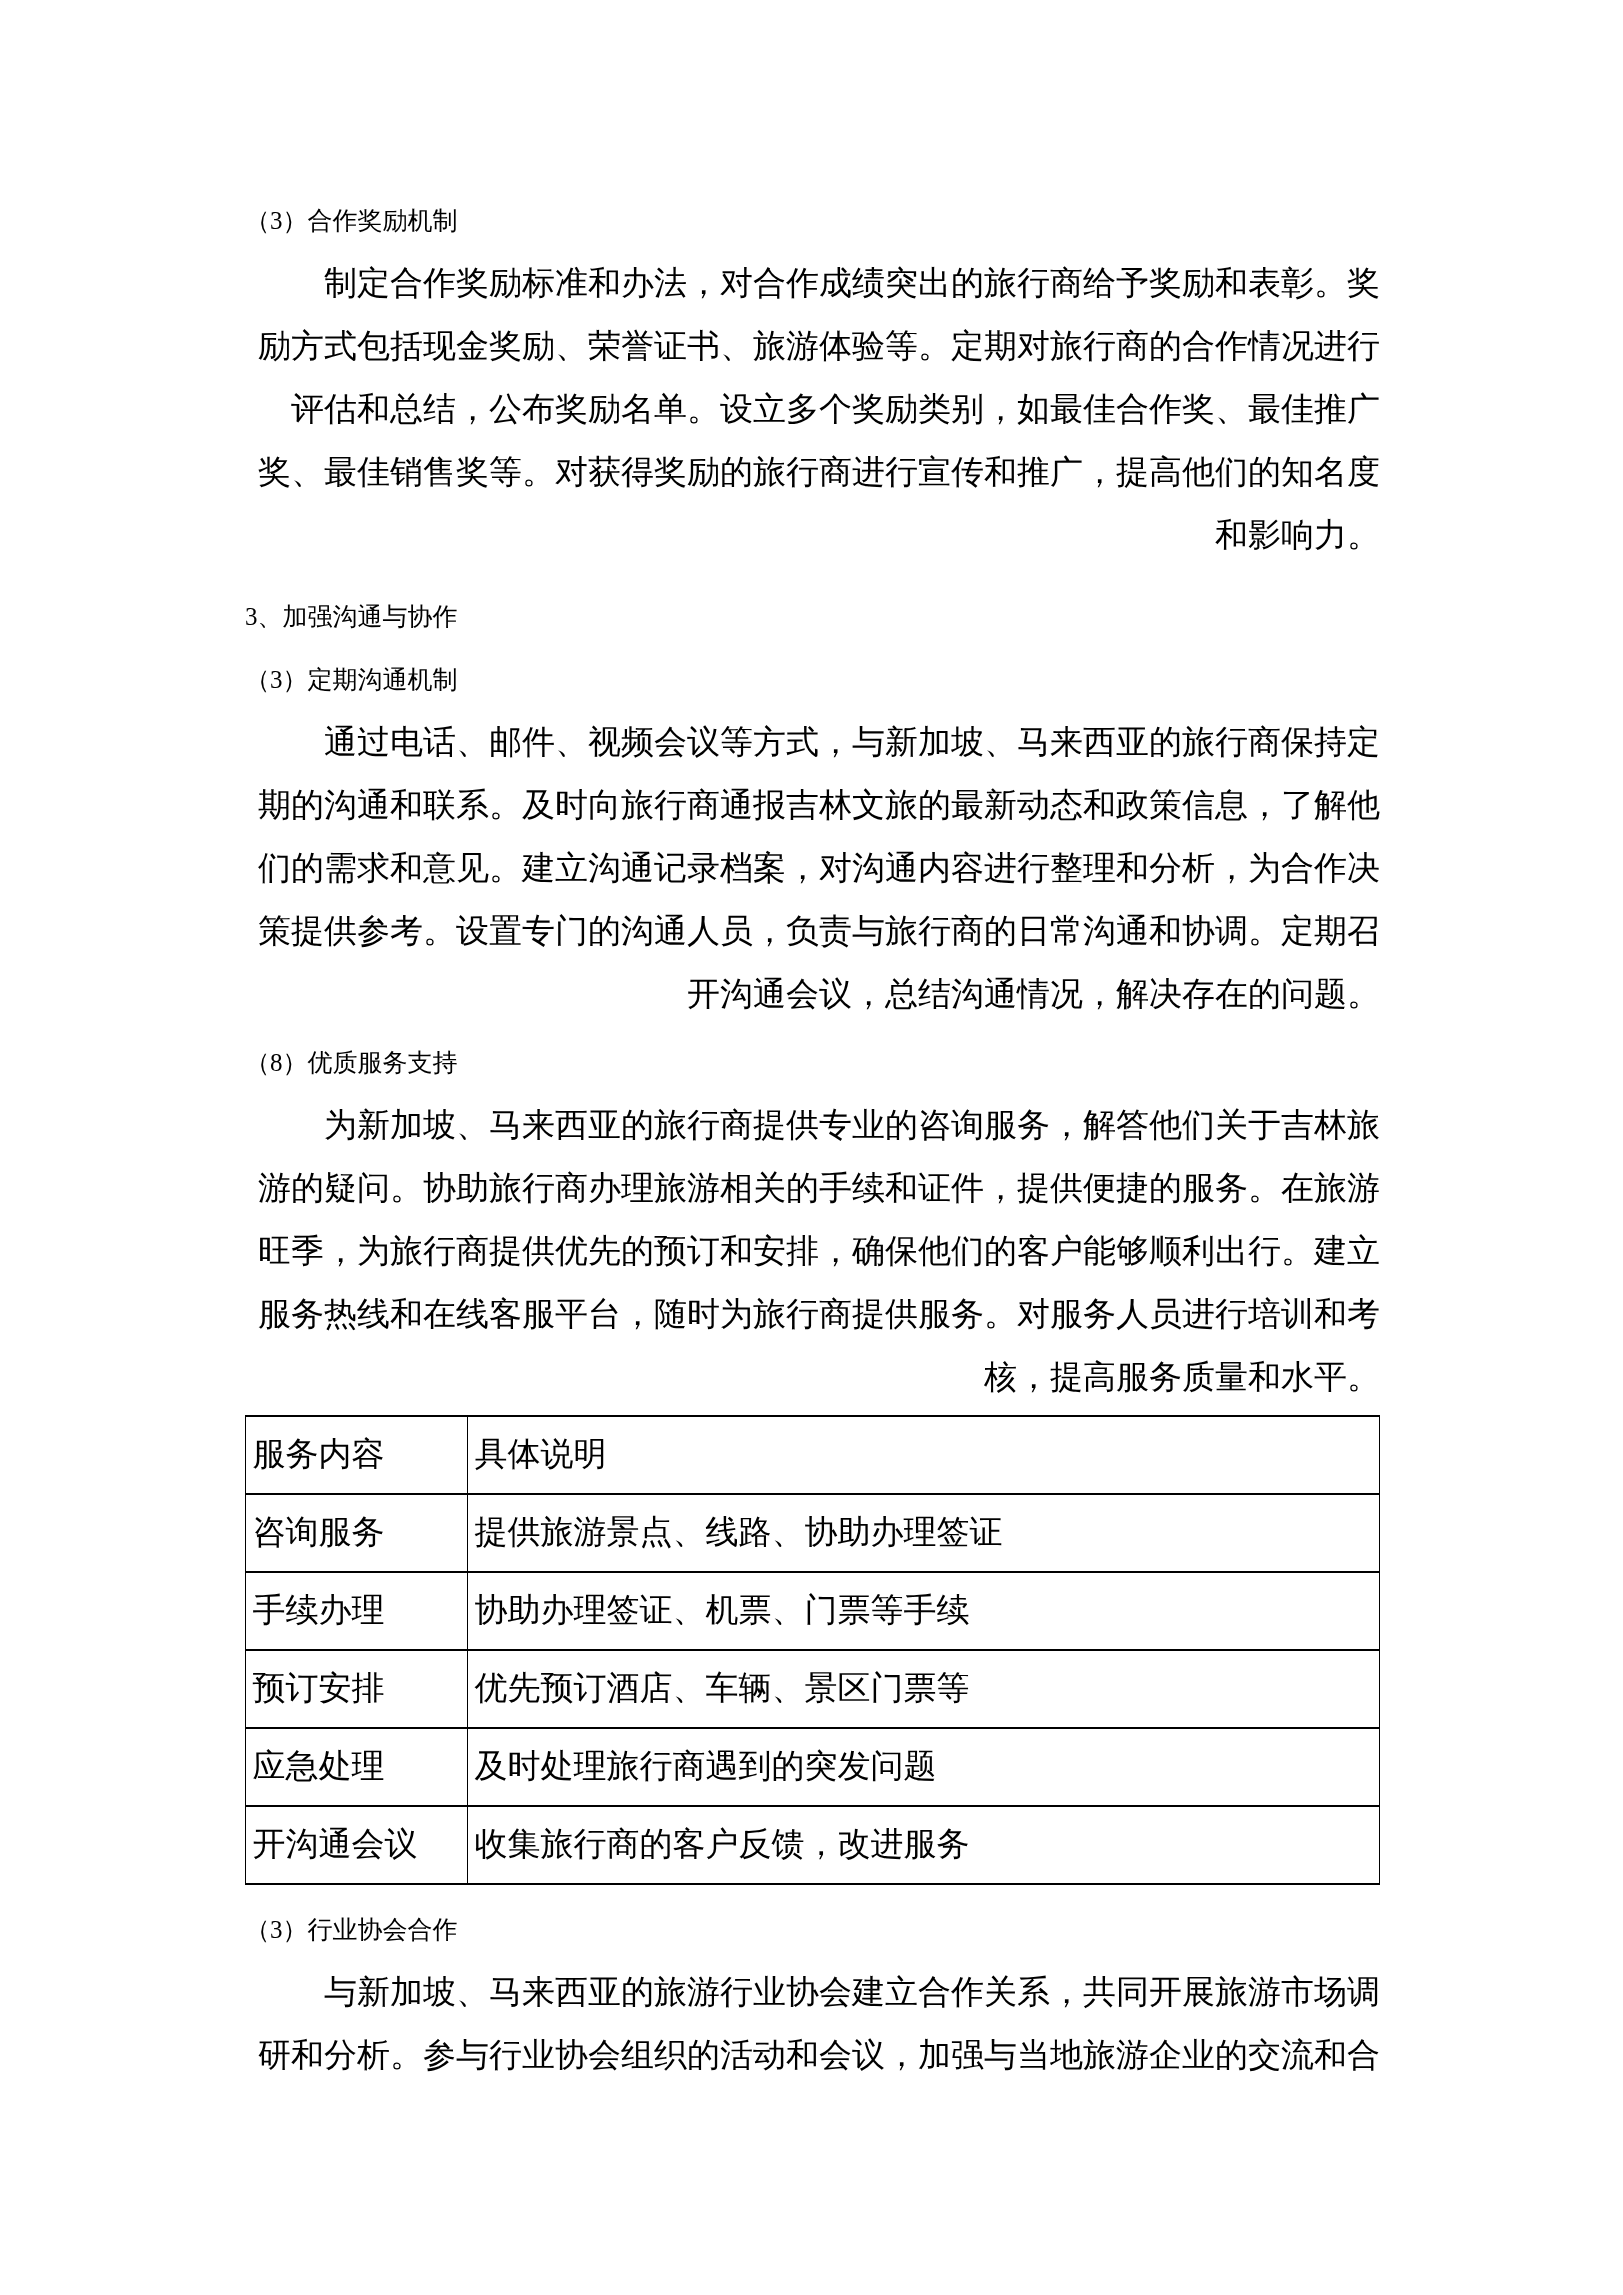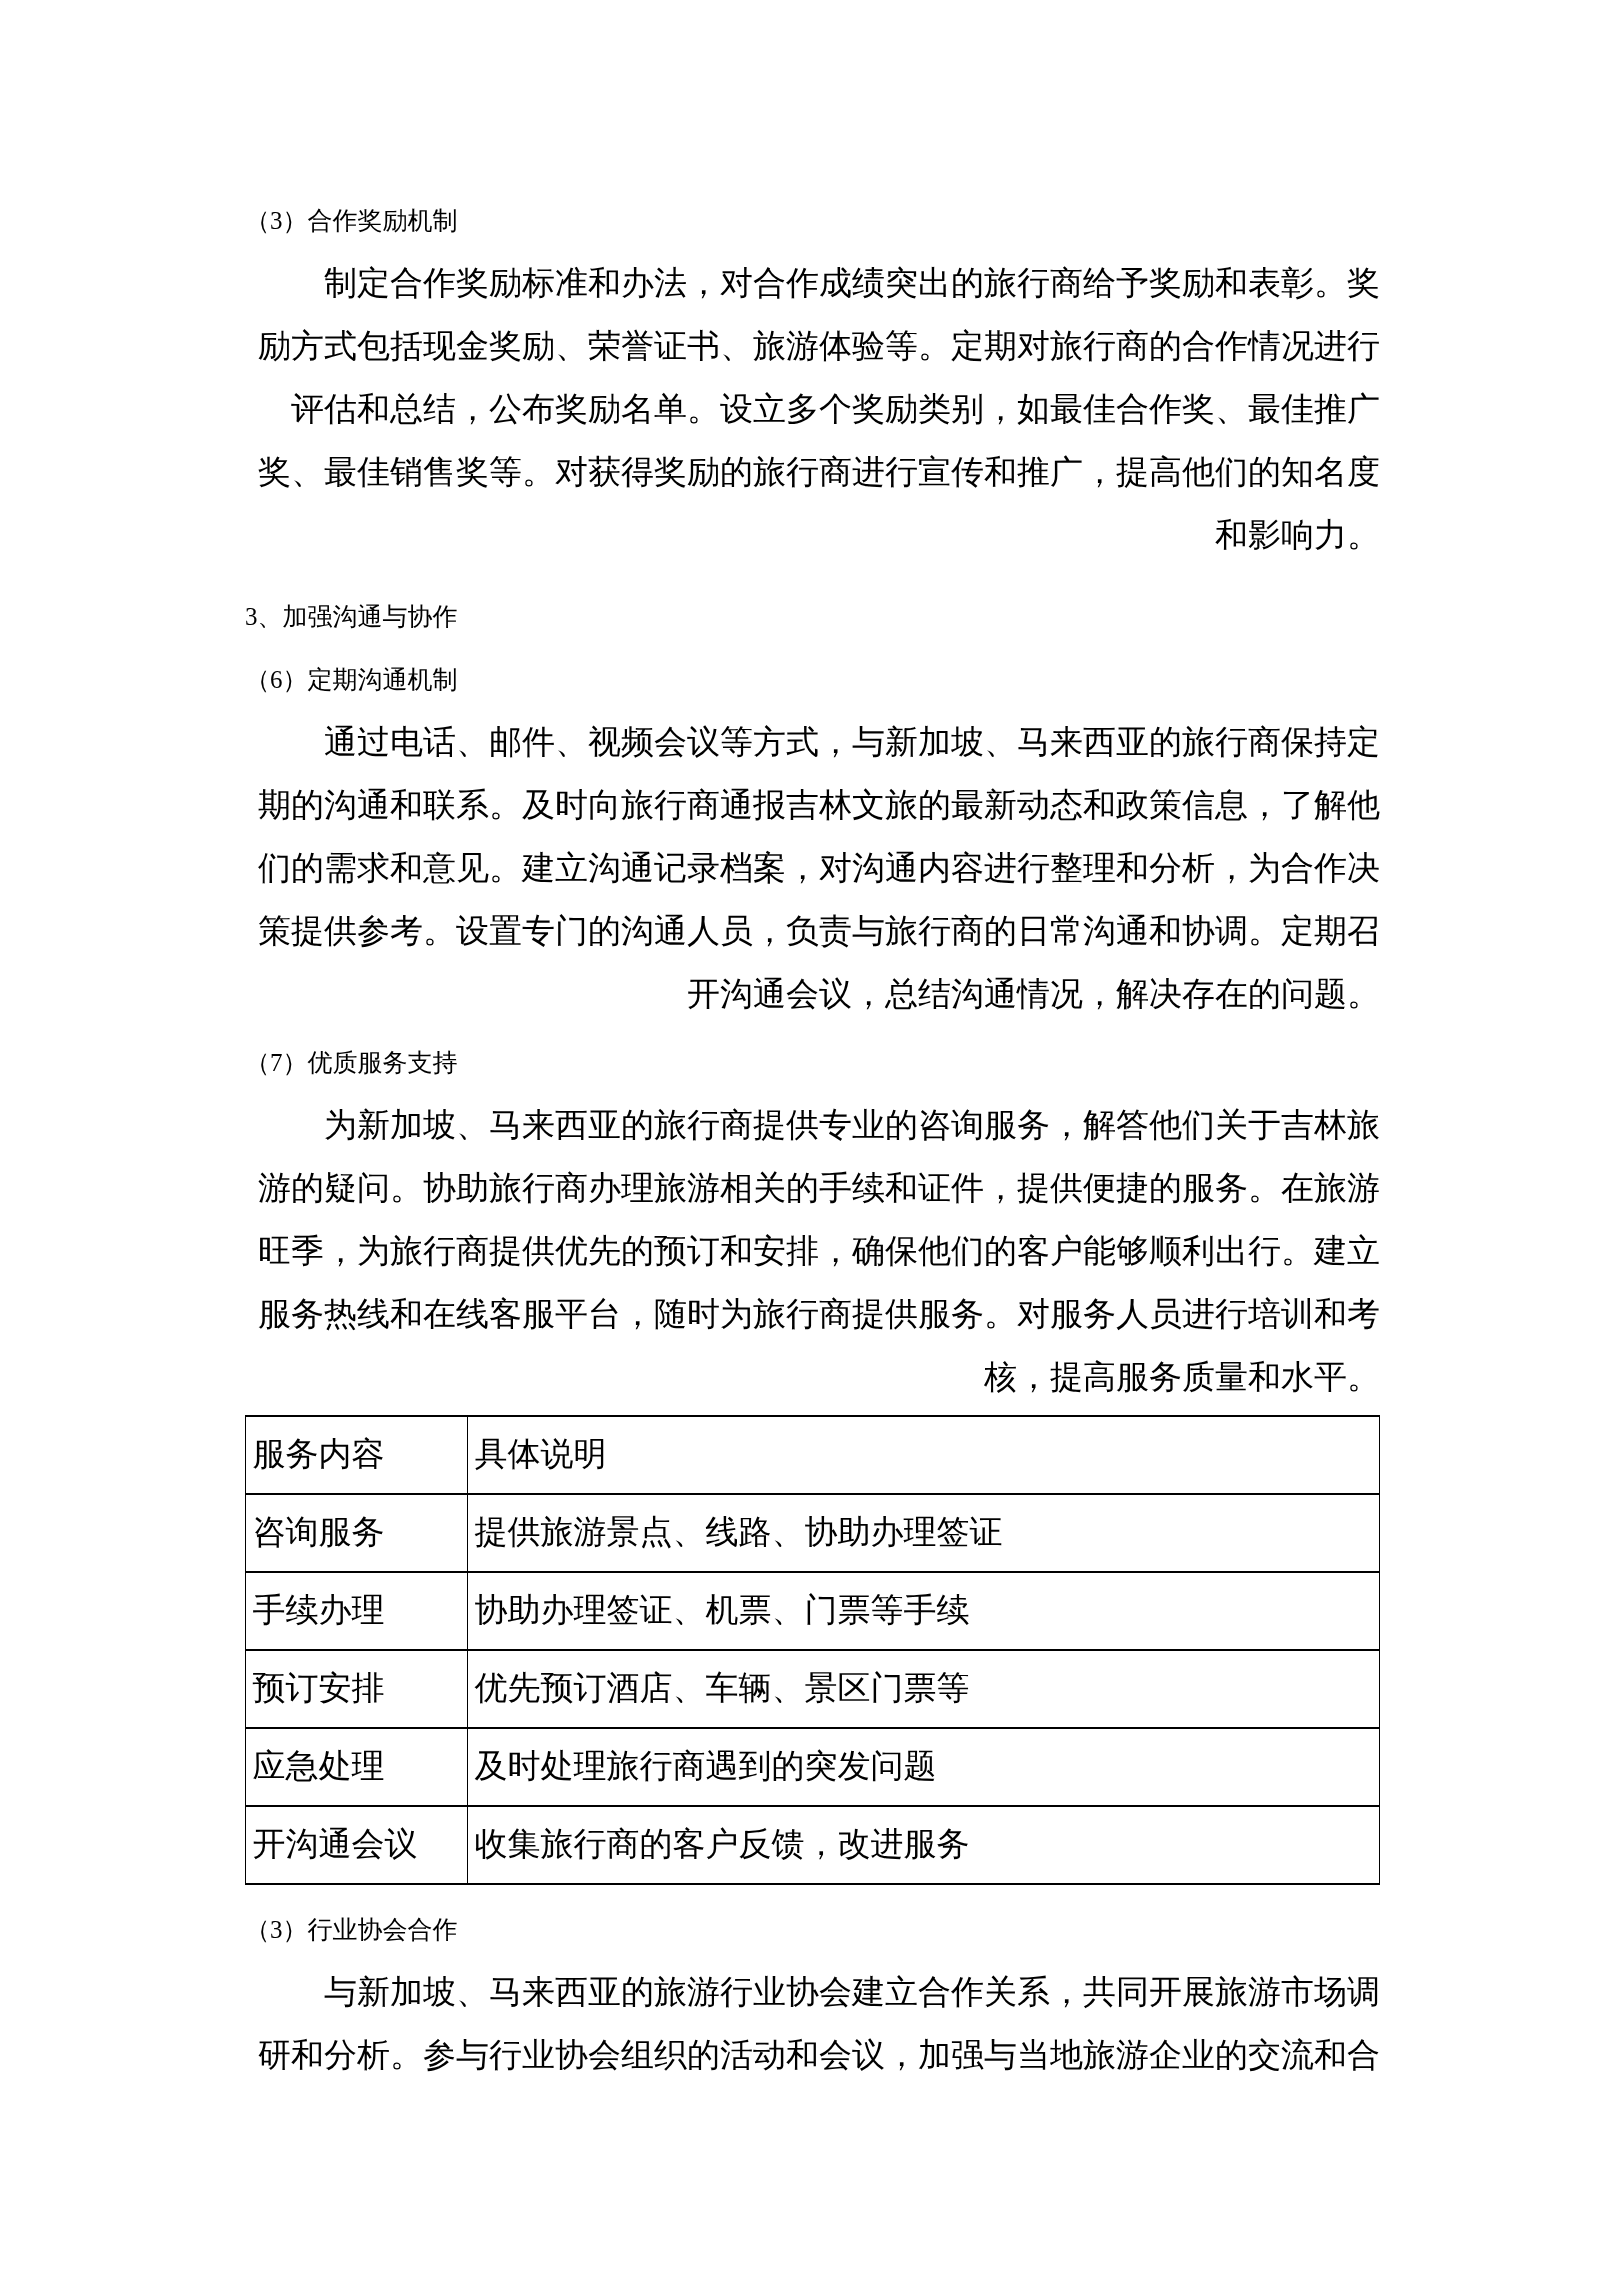--- a/index.html
+++ b/index.html
@@ -71,29 +71,29 @@
     <p class="heading">（3）合作奖励机制</p>
 
     <p class="para">制定合作奖励标准和办法，对合作成绩突出的旅行商给予奖励和表彰。奖
 励方式包括现金奖励、荣誉证书、旅游体验等。定期对旅行商的合作情况进行
 评估和总结，公布奖励名单。设立多个奖励类别，如最佳合作奖、最佳推广
 奖、最佳销售奖等。对获得奖励的旅行商进行宣传和推广，提高他们的知名度
 和影响力。</p>
 
     <p class="heading gap-lg">3、加强沟通与协作</p>
 
-    <p class="heading">（6）定期沟通机制</p>
+    <p class="heading">（3）定期沟通机制</p>
 
     <p class="para">通过电话、邮件、视频会议等方式，与新加坡、马来西亚的旅行商保持定
 期的沟通和联系。及时向旅行商通报吉林文旅的最新动态和政策信息，了解他
 们的需求和意见。建立沟通记录档案，对沟通内容进行整理和分析，为合作决
 策提供参考。设置专门的沟通人员，负责与旅行商的日常沟通和协调。定期召
 开沟通会议，总结沟通情况，解决存在的问题。</p>
 
-    <p class="heading gap-sm">（7）优质服务支持</p>
+    <p class="heading gap-sm">（8）优质服务支持</p>
 
     <p class="para">为新加坡、马来西亚的旅行商提供专业的咨询服务，解答他们关于吉林旅
 游的疑问。协助旅行商办理旅游相关的手续和证件，提供便捷的服务。在旅游
 旺季，为旅行商提供优先的预订和安排，确保他们的客户能够顺利出行。建立
 服务热线和在线客服平台，随时为旅行商提供服务。对服务人员进行培训和考
 核，提高服务质量和水平。</p>
 
     <table class="svc">
       <tbody>
           <tr>

